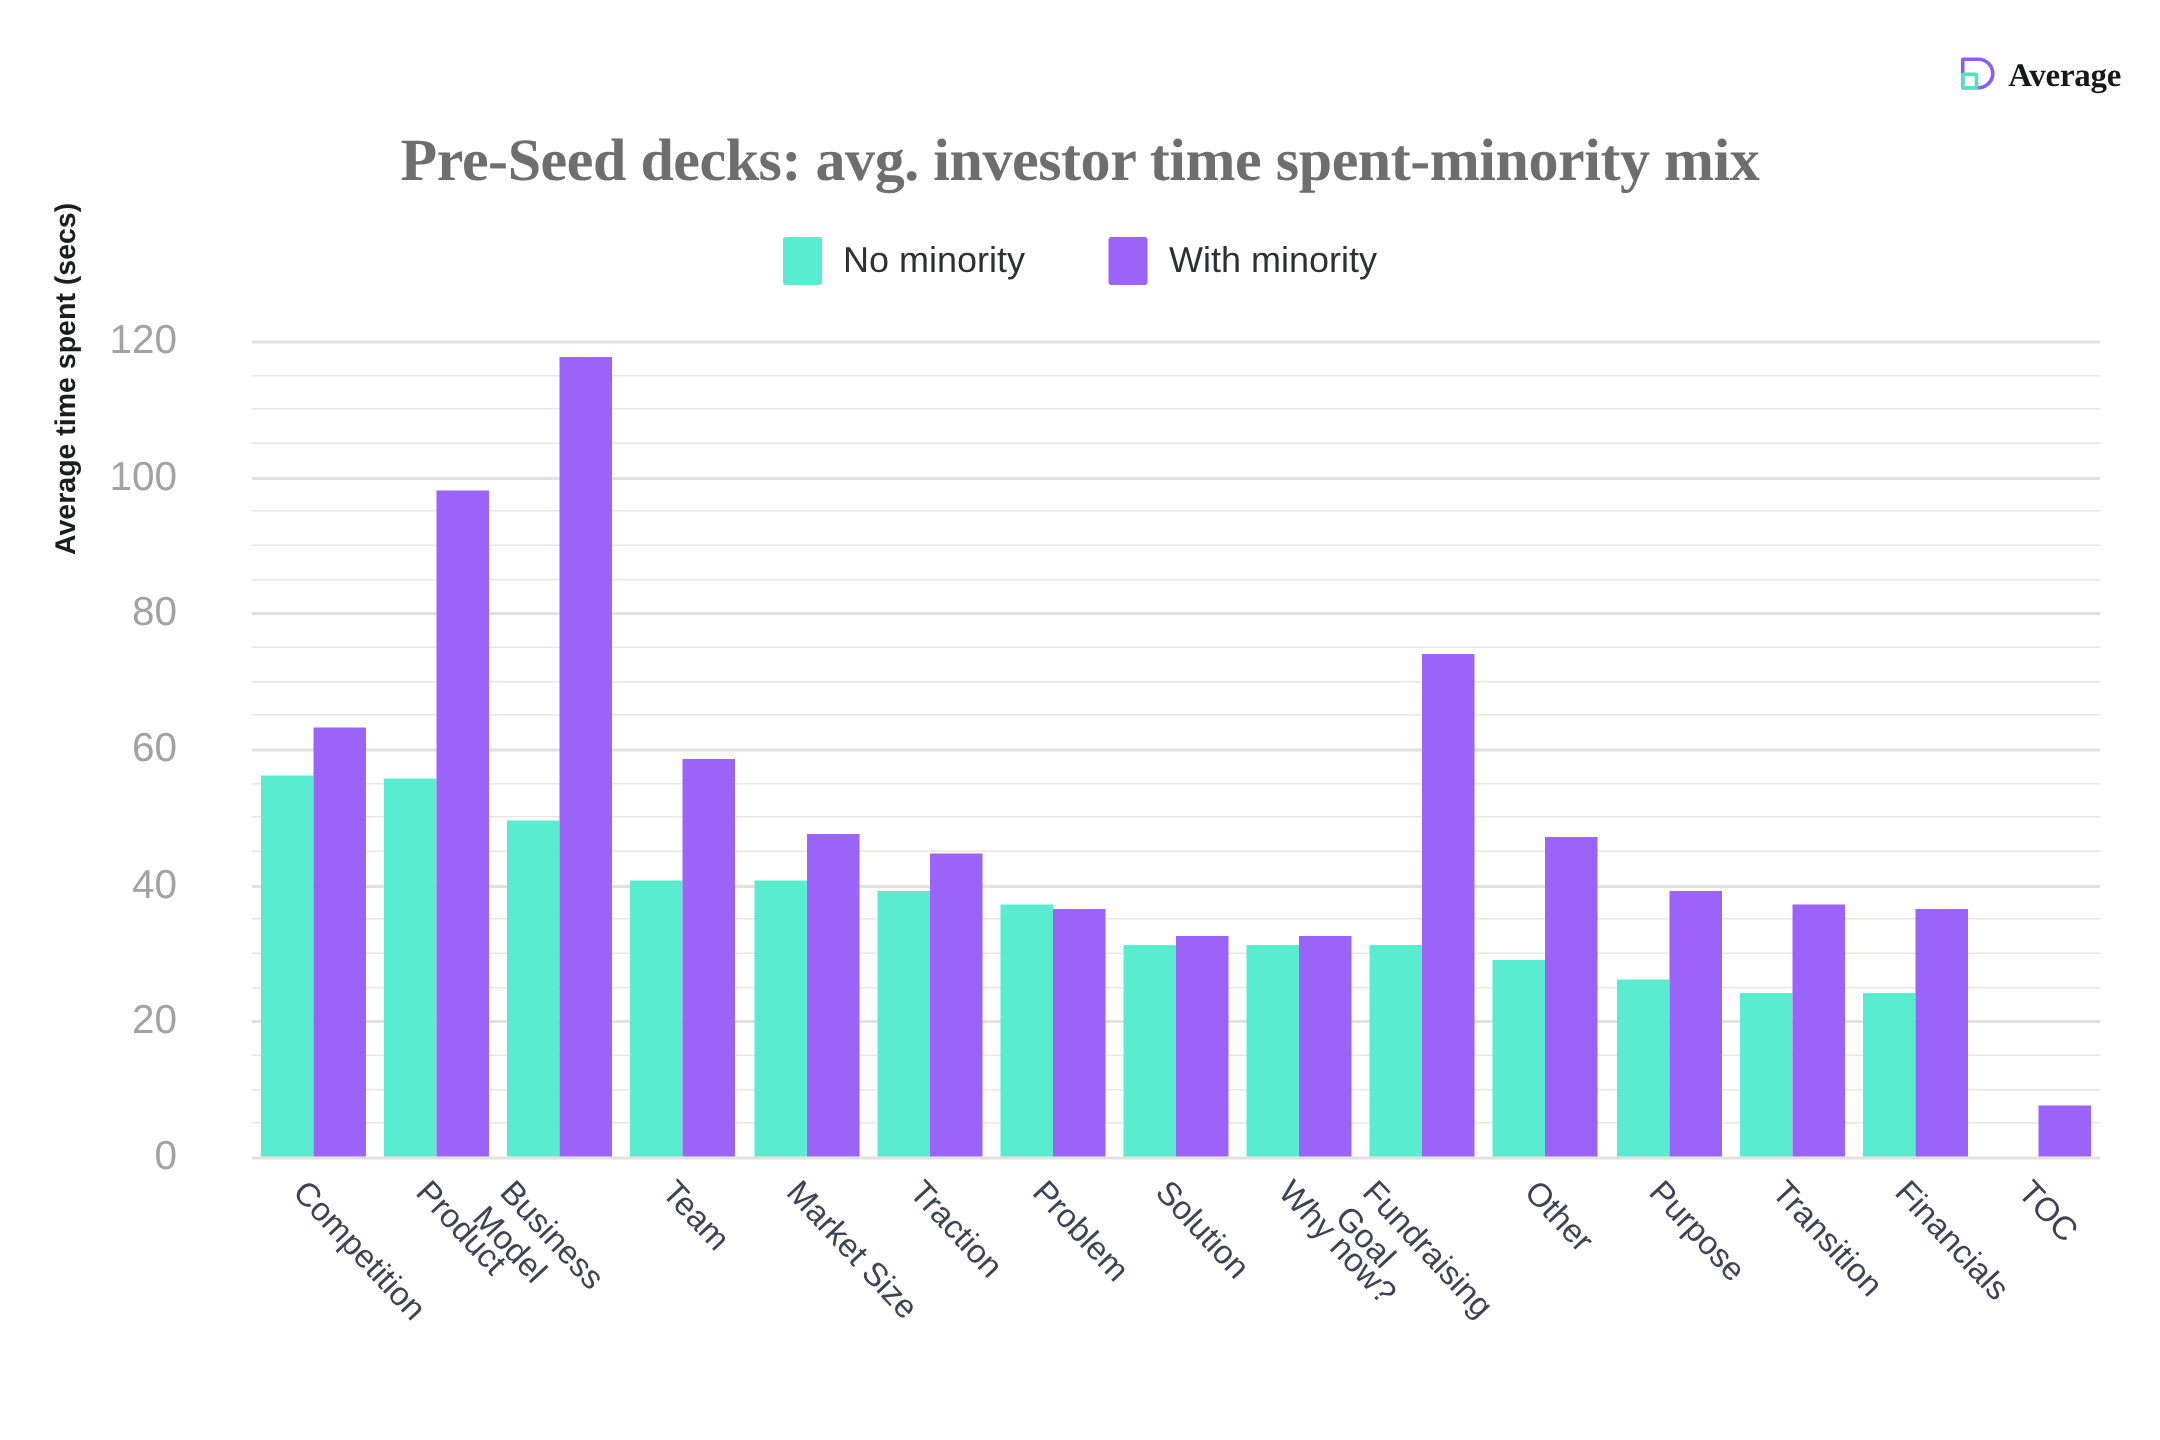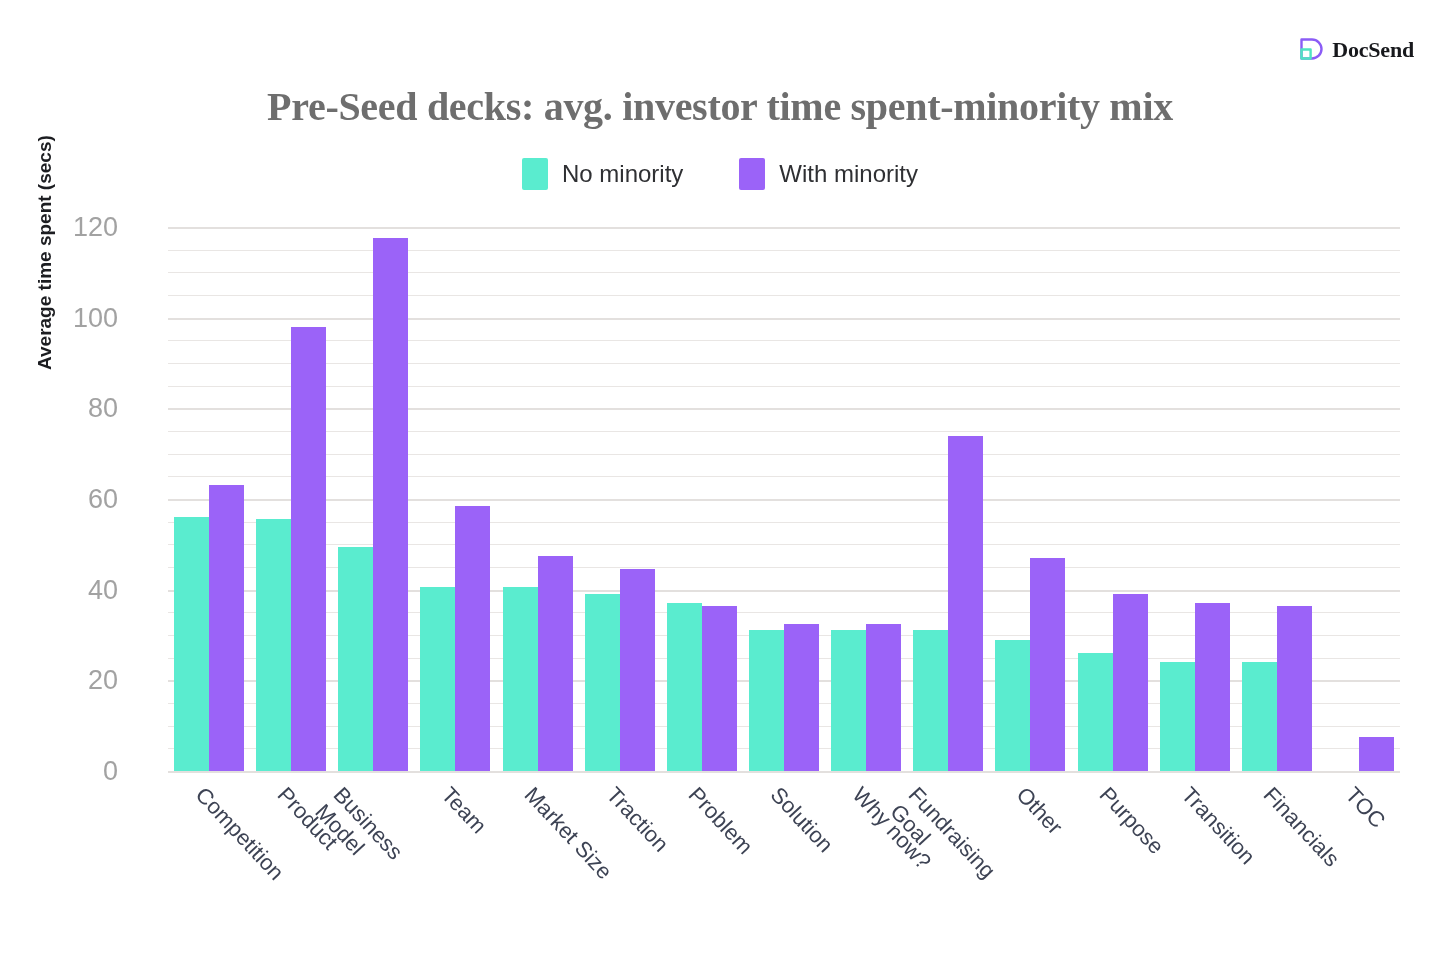--- a/index.html
+++ b/index.html
@@ -169,21 +169,21 @@
 
 <div id="page">
 
   <div id="brand">
     <span class="mark">
       <svg width="27" height="27" viewBox="0 0 27 27" xmlns="http://www.w3.org/2000/svg">
         <path d="M3.5 3.5 H14 A9.5 9.5 0 0 1 14 22.5 H3.5 Z" fill="none" stroke="#8b5cf6" stroke-width="2.4" stroke-linejoin="round"></path>
         <path d="M3.5 13.5 H12.6 V22.5 H3.5 Z" fill="none" stroke="#4fe3c1" stroke-width="2.4" stroke-linejoin="round"></path>
       </svg>
     </span>
-    <span class="wordmark">DocSend</span>
+    <span class="wordmark">Average</span>
   </div>
 
   <div id="chart-title">Pre-Seed decks: avg. investor time spent-minority mix</div>
 
   <div id="legend">
     <div class="legend-item">
       <span class="legend-swatch" style="background:#5aeccf"></span>
       <span class="legend-label">No minority</span>
     </div>
     <div class="legend-item">

